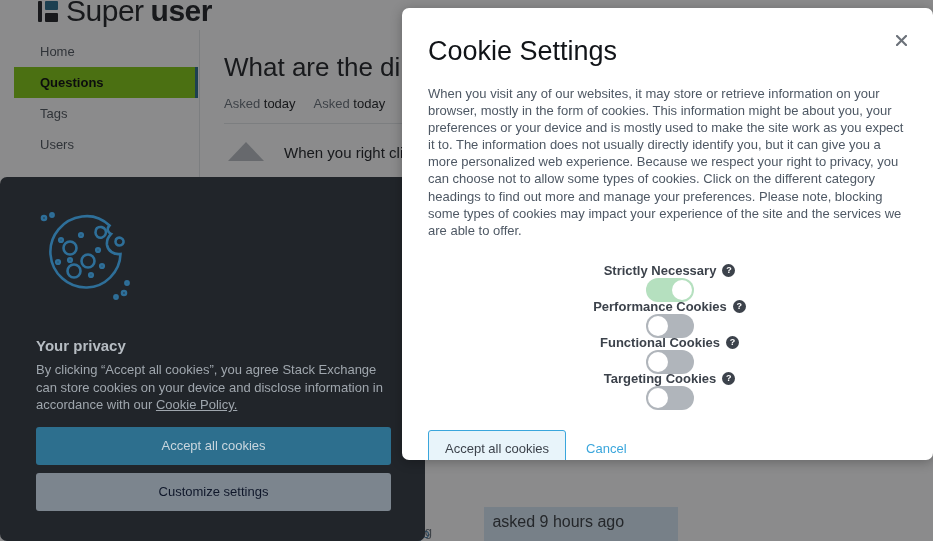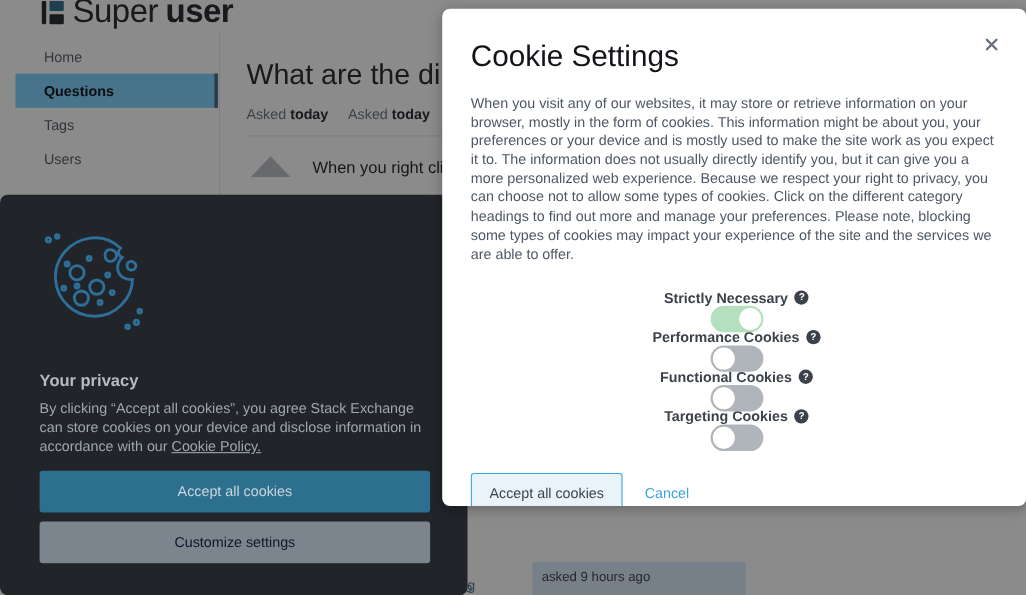--- a/index.html
+++ b/index.html
@@ -42,21 +42,21 @@
   .su-sidebar {
     position: absolute; left: 14px; top: 36px; width: 184px;
     font-size: 13px;
   }
   .su-nav-item {
     padding: 7px 0 7px 26px;
     color: #525960;
     line-height: 17px;
   }
   .su-nav-item.active {
-    background: #7dd3fc;
+    background: #84cc16;
     color: #0c0d0e;
     font-weight: 700;
     border-right: 3px solid #f48225;
     position: relative;
   }
   .su-nav-item.active::after {
     content: ""; position: absolute; right: -3px; top: 0; bottom: 0;
     width: 3px; background: #2d6f8e;
   }
 
@@ -67,21 +67,21 @@
   }
   .q-title {
     font-size: 26px; font-weight: 400; color: #232629;
     line-height: 34px; white-space: nowrap;
   }
   .q-meta {
     margin-top: 12px;
     font-size: 13px; color: #6a737c;
     display: flex; gap: 18px; white-space: nowrap;
   }
-  .q-meta b { color: #232629; font-weight: 700; }
+  .q-meta b { color: #232629; font-weight: 400; }
   .q-meta .lbl { color: #6a737c; text-align: right; }
   .q-sep {
     margin-top: 12px; border-bottom: 1px solid #e3e6e8;
     width: 100%;
   }
   .q-body { display: flex; margin-top: 18px; gap: 16px; }
   .q-vote { width: 44px; display: flex; flex-direction: column; align-items: center; }
   .q-uparrow {
     width: 0; height: 0;
     border-left: 18px solid transparent;
@@ -94,21 +94,21 @@
     font-size: 13px; color: #6a737c;
     display: flex; gap: 14px;
   }
   .q-timestamps {
     position: absolute; left: 330px; bottom: 0px;
     display: flex; gap: 55px; align-items: flex-end;
   }
   .ts-edited { font-size: 12px; color: #3b76a0; }
   .ts-asked-box {
     background: #d9eaf7; padding: 6px 8px 10px 8px; width: 194px;
-    font-size: 12px; color: #3b4045;
+    font-size: 16px; color: #3b4045;
   }
 
   
   .dim {
     position: absolute; inset: 0;
     background: rgba(12,13,14,0.48);
   }
 
   
   .privacy-banner {

